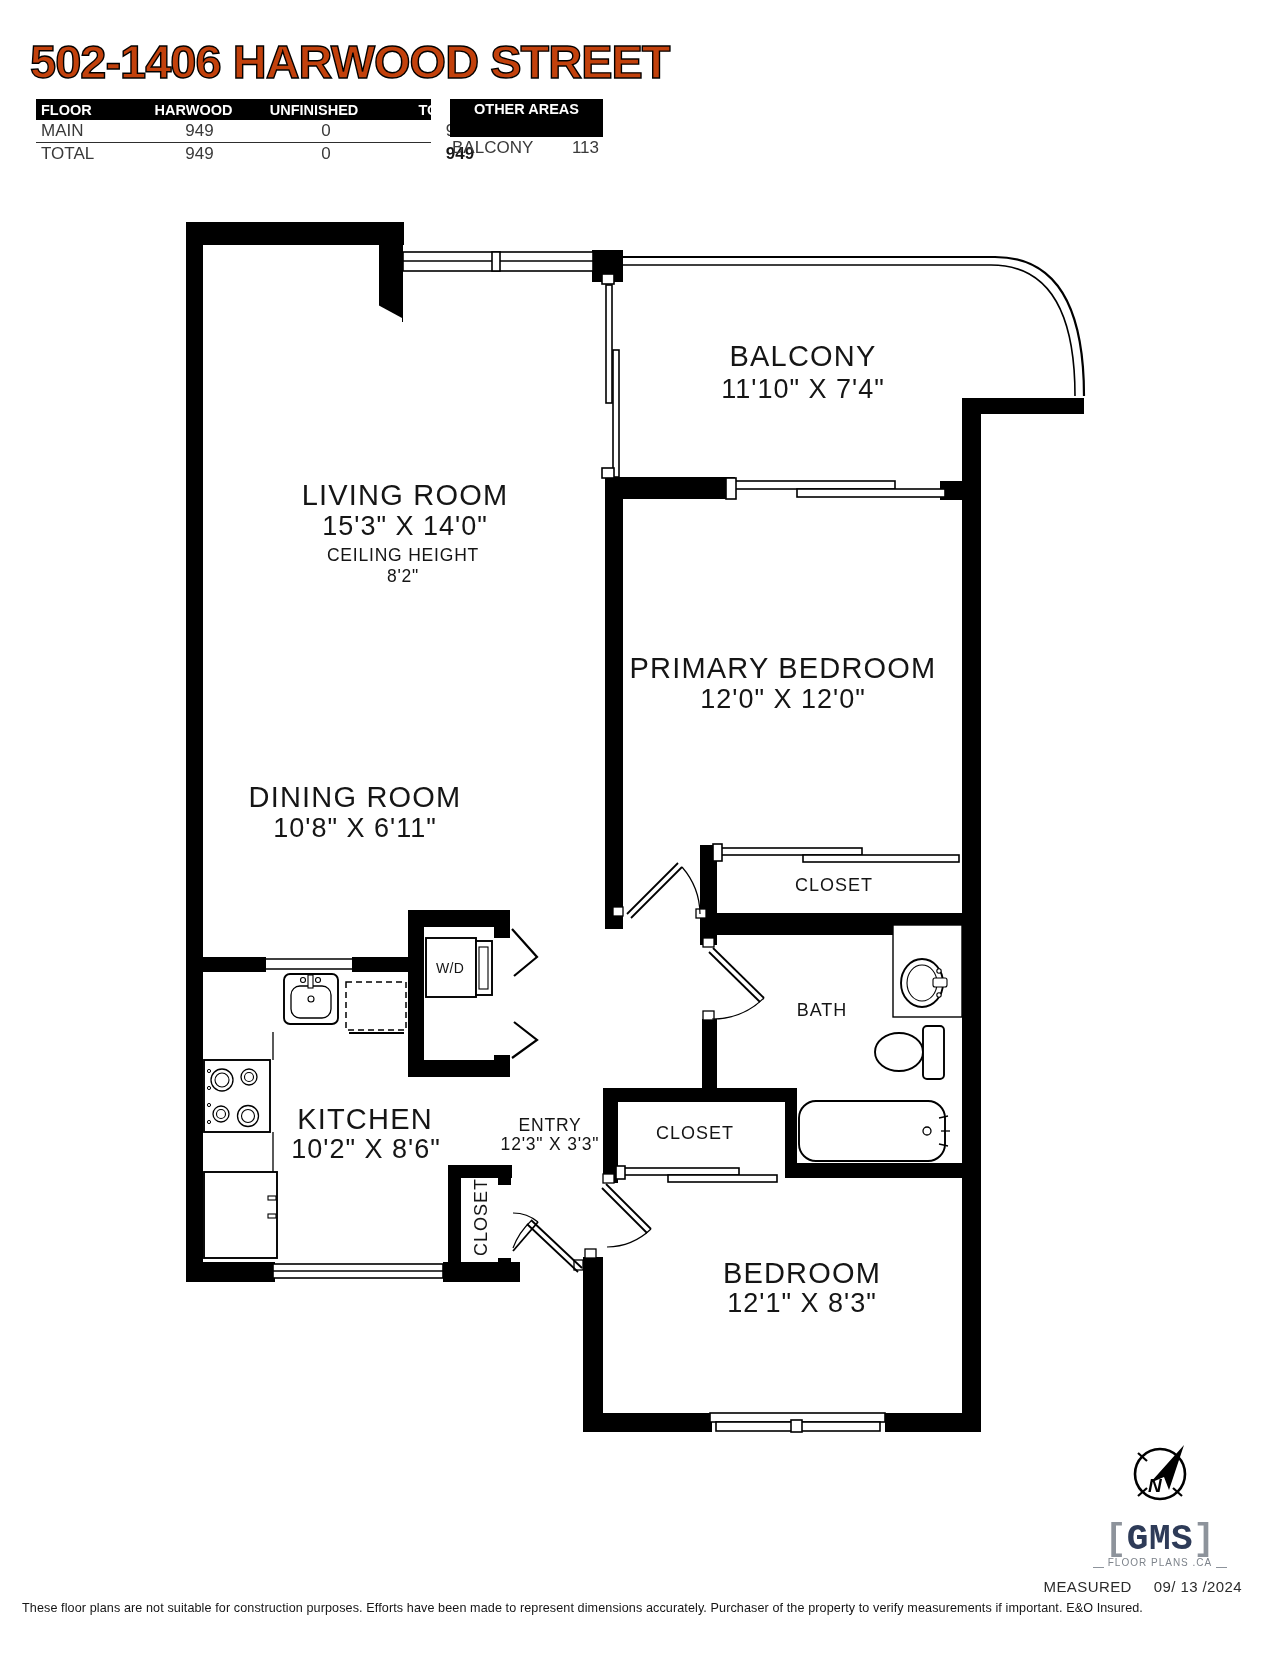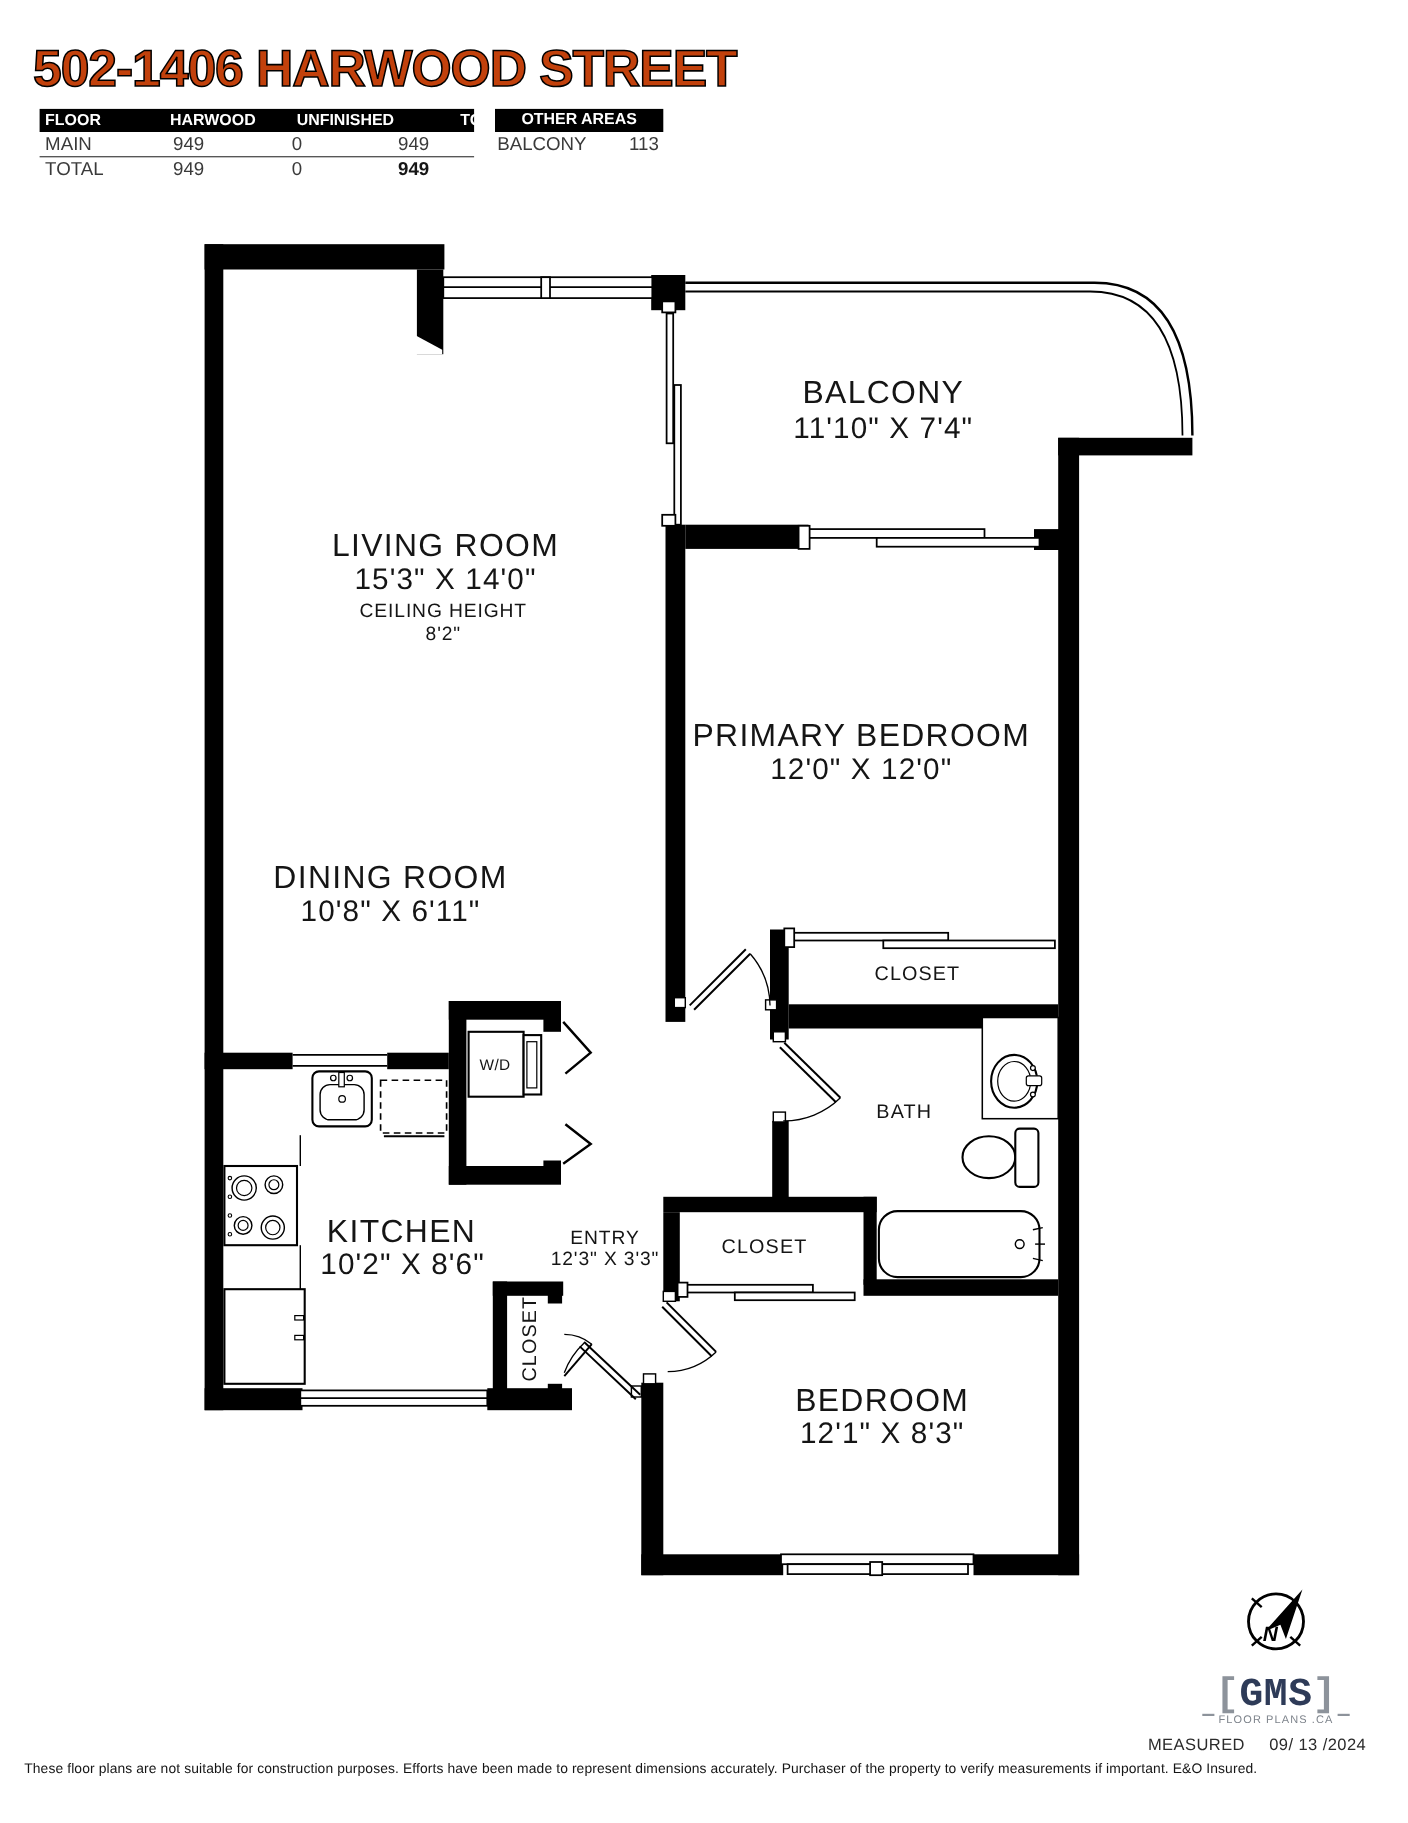--- a/index.html
+++ b/index.html
@@ -5,43 +5,43 @@
   html,body{margin:0;padding:0;}
   body{width:1280px;height:1657px;background:#fff;position:relative;
        font-family:"Liberation Sans",sans-serif;color:#111;overflow:hidden;}
   .abs{position:absolute;}
   
   .title{left:30px;top:34px;font-size:47px;font-weight:bold;letter-spacing:-1px;
          color:#c2410c;-webkit-text-stroke:1.4px #000;white-space:nowrap;}
   .tbl{left:36px;top:99px;width:395px;font-size:17px;color:#3a3a3a;}
   .tbl-head{display:grid;grid-template-columns:88px 95px 102px 110px;background:#000;
             color:#fff;font-weight:bold;font-size:14.5px;height:21px;align-items:center;gap:22px;}
-  .tbl-row{display:grid;grid-template-columns:88px 95px 102px 110px;height:22px;align-items:center;}
+  .tbl-row{display:grid;grid-template-columns:88px 95px 102px 110px;height:22px;align-items:center;gap:28px;}
   .row-main{border-bottom:1.5px solid #2e2e2e;}
   .c0{padding-left:5px;text-align:left;}
   .c1,.c2,.c3{text-align:center;}
   .bold-cell{font-weight:bold;color:#161616;}
   .tbl2{left:450px;top:99px;width:153px;}
-  .tbl2-head{background:#000;color:#fff;text-align:center;height:21px;line-height:21px;
+  .tbl2-head{background:#000;color:#fff;text-align:center;height:38px;line-height:21px;
              font-weight:bold;font-size:14.5px;}
   .tbl2-row{display:flex;justify-content:space-between;height:22px;align-items:center;
             font-size:17px;color:#3a3a3a;padding:0 4px 0 2px;}
   
   svg.plan{position:absolute;left:0;top:0;width:1280px;height:1657px;}
   svg.plan text{font-family:"Liberation Sans",sans-serif;fill:#151515;}
   .room-name{font-size:29px;letter-spacing:1.2px;}
   .room-dims{font-size:27px;letter-spacing:1px;}
   .small-lab{font-size:17.5px;letter-spacing:0.8px;}
   .mid-lab{font-size:18px;letter-spacing:1px;}
   .wd-lab{font-size:14px;letter-spacing:0.3px;}
   
   .brand{left:1090px;top:1440px;width:140px;text-align:center;}
   .gms-line{font-size:36px;font-weight:bold;color:#2e3b58;letter-spacing:0.5px;line-height:36px;margin-top:12px;font-family:Liberation Mono, monospace;}
   .gms-line .br{color:#8d939b;}
-  .gms-sub{display:flex;align-items:flex-start;justify-content:center;gap:4px;color:#7d838b;
+  .gms-sub{display:flex;align-items:flex-end;justify-content:center;gap:4px;color:#7d838b;
            font-size:10px;letter-spacing:1px;margin-top:-1px;}
   .gms-sub .ln{width:11px;height:1.5px;background:#8d939b;}
   .measured{top:1578px;right:38px;display:flex;gap:22px;font-size:15px;color:#2b2b2b;letter-spacing:0.4px;}
   .disclaimer{left:22px;top:1601px;font-size:12.6px;color:#151515;white-space:nowrap;letter-spacing:0.1px;}
 </style>
 </head>
 <body>
 
 <div class="abs title">502-1406 HARWOOD STREET</div>
 

